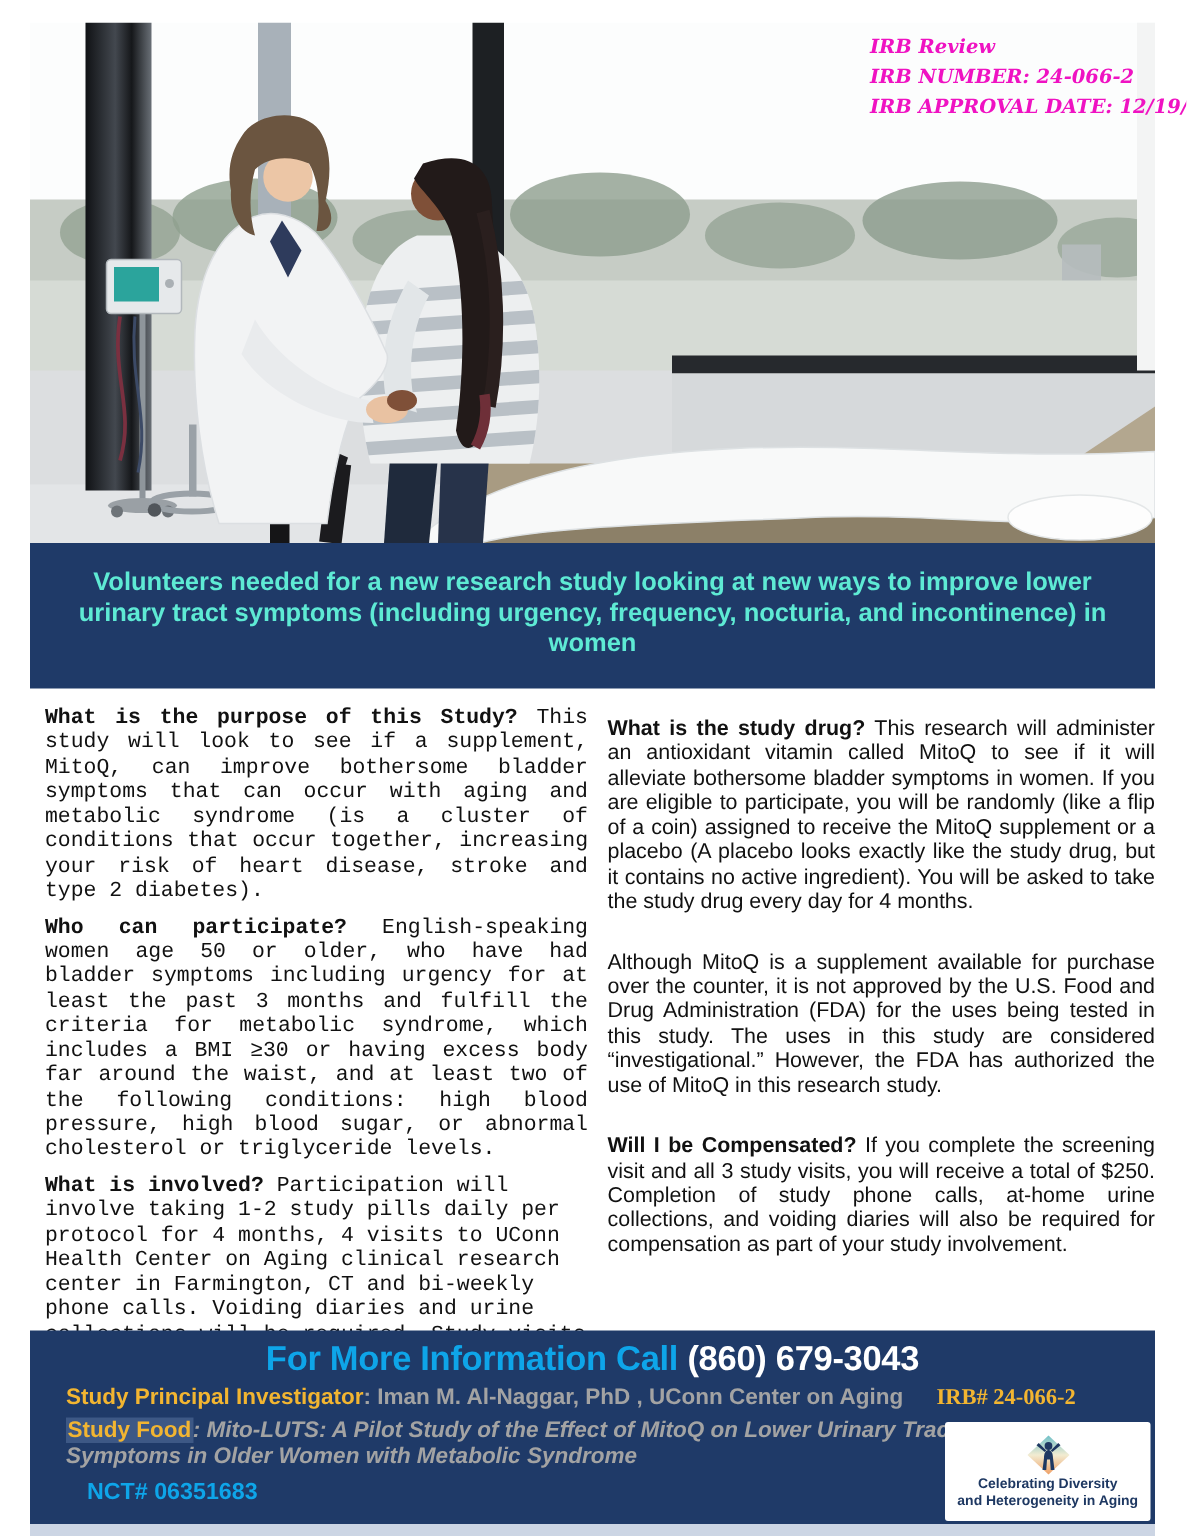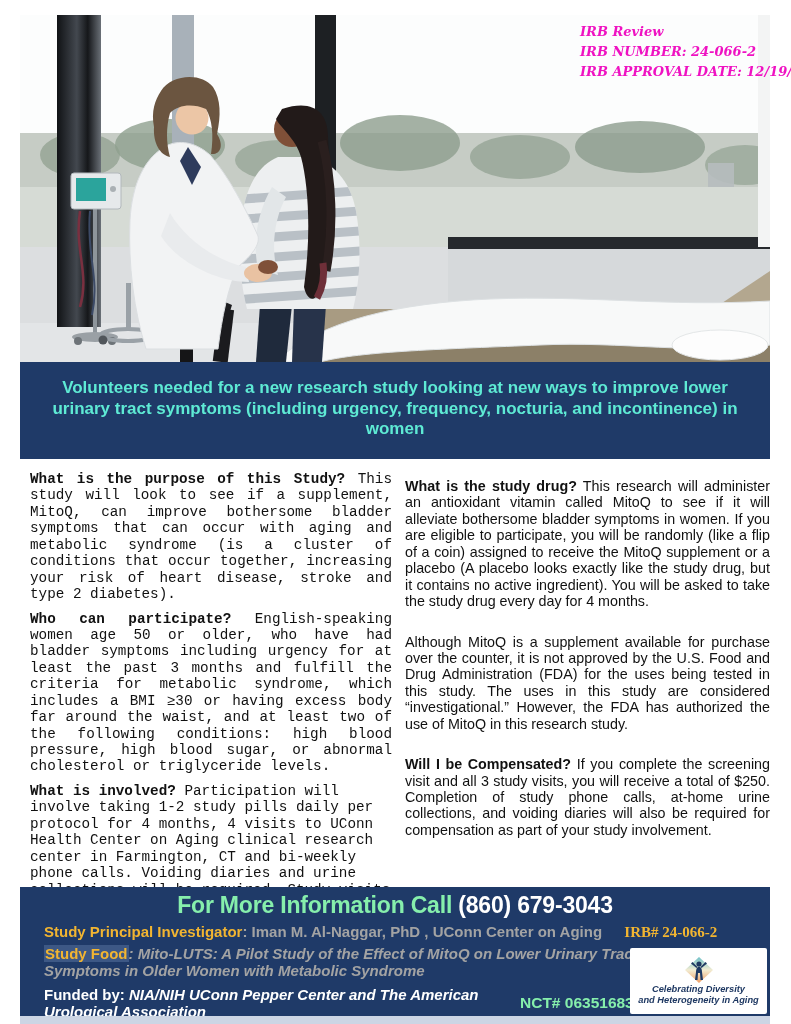--- a/index.html
+++ b/index.html
@@ -41,38 +41,38 @@
   .col-left p.qa.ragged { text-align:left; }
   .col-right p.qa { margin-bottom:24px; }
   b.q { font-weight:bold;text-align:center; }
   b.q:empty { display:none; }
 
   
   .footer {
     position:absolute; left:20px; top:887px; width:750px; height:129px;
     background:#1f3a68; color:#ffffff; box-sizing:border-box;
   }
-  .gold { color:#86efac; }
+  .gold { color:#0ea5e9; }
   .call-line { text-align:center; font-weight:bold; font-size:23px; margin-top:5px; letter-spacing:-0.2px; }
   .meta-line { font-size:15px; margin:4px 0 0 24px; font-weight:bold; }
   .meta-line .lbl { color:#f2b531; font-weight:bold; }
   .meta-line .lbl.hl { background:rgba(170,195,235,0.22); padding:0 1px; }
   .meta-line .val { color:#a3a3a3; }
   .title-line { width:625px; font-weight:bold; }
   .title-line .val { font-style:italic; }
   .funded-row { display:flex; align-items:center; margin:7px 0 0 24px; }
   .funded-text { width:462px; font-size:15px; font-weight:bold; }
   .funded-text .val { font-style:italic; }
   .nct { font-size:15.5px; font-weight:bold; margin-left:14px; white-space:nowrap; }
   .irb-ref { margin-left:18px;font-family:Liberation Serif, serif; }
 
   .logo-box {
     position:absolute; right:3px; top:61px; width:137px; height:66px;
     background:#ffffff; border-radius:2px;
-    display:flex; flex-direction:column; align-items:center; justify-content:center;font-style:italic;
+    display:flex; flex-direction:column; align-items:center; justify-content:center;
   }
   .logo-caption { color:#1e3862; font-weight:bold; font-size:9.3px; line-height:1.2; text-align:center; }
 
   .bottom-strip { position:absolute; left:20px; top:1016px; width:750px; height:8px; background:#ccd5e4; }
 </style>
 </head>
 <body>
 
 <div class="page">
 
@@ -228,24 +228,20 @@
       <span>(860) 679-3043</span>
     </div>
     <div class="meta-line">
       <span class="lbl">Study Principal Investigator</span><span class="val">: Iman M. Al-Naggar, PhD , UConn Center on Aging</span>
       <span class="lbl irb-ref">IRB# 24-066-2</span>
     </div>
     <div class="meta-line title-line">
       <span class="lbl hl">Study Food</span><span class="val">: Mito-LUTS: A Pilot Study of the Effect of MitoQ on Lower Urinary Tract Symptoms in Older Women with Metabolic Syndrome</span>
     </div>
     <div class="funded-row">
-      <div class="funded-text">
-        <span class="lbl hl">Funded by:</span>
-        <span class="val">NIA/NIH UConn Pepper Center and The American Urological Association</span>
-      </div>
       <div class="nct gold">NCT# 06351683</div>
     </div>
 
     <div class="logo-box">
       <svg width="30" height="28" viewBox="0 0 30 28">
         <defs>
           <linearGradient id="diamondGrad" x1="0" y1="0" x2="0" y2="1">
             <stop offset="0" stop-color="#6fc0c8"></stop>
             <stop offset="0.5" stop-color="#f2ecd2"></stop>
             <stop offset="1" stop-color="#efa066"></stop>

